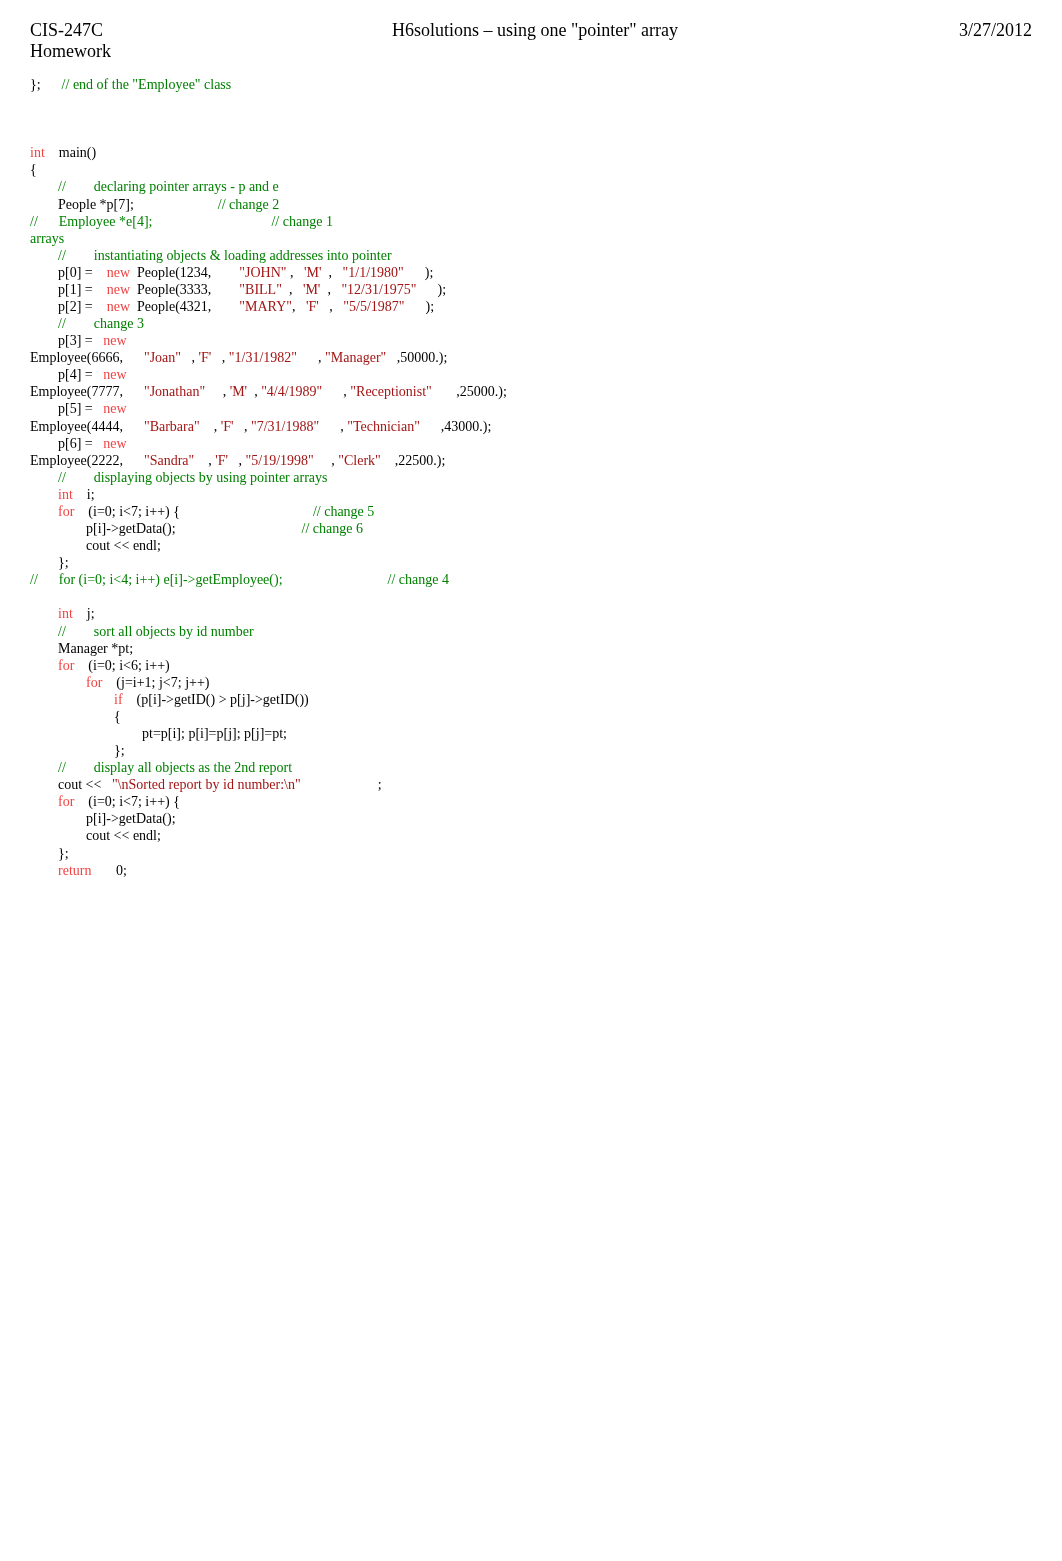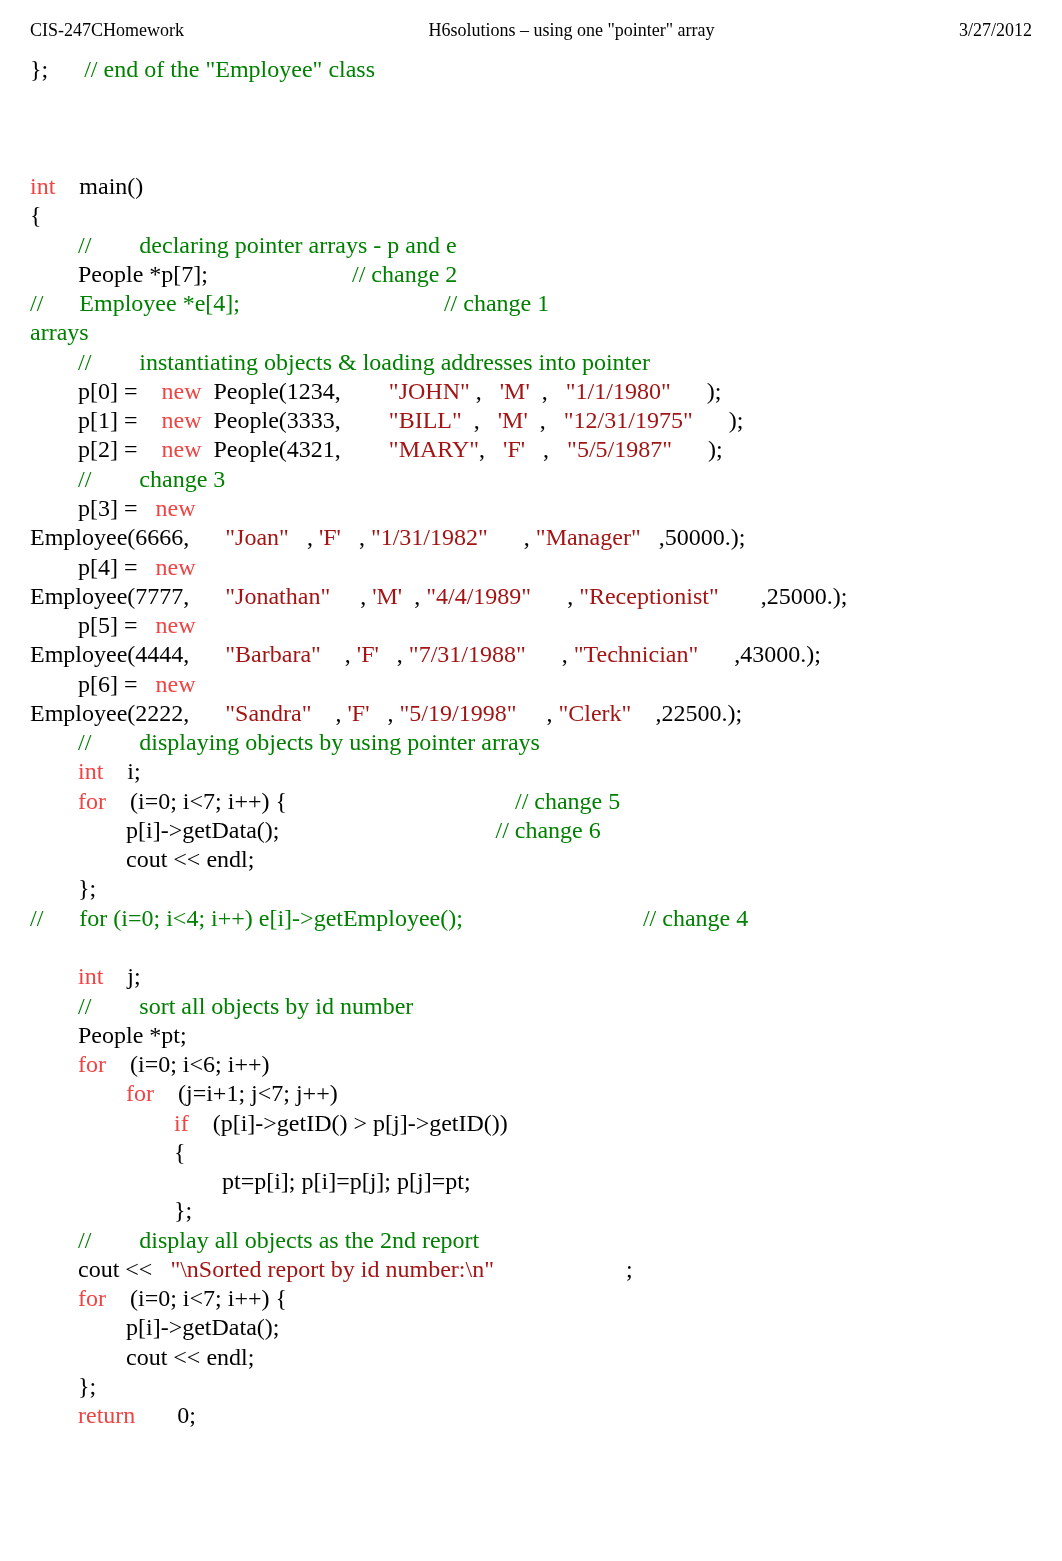--- a/index.html
+++ b/index.html
@@ -13,25 +13,26 @@
     box-sizing: border-box;
   }
   .header-row {
     display: flex;
     justify-content: space-between;
     align-items: baseline;
     margin-bottom: 14px;
   }
   .header-left {
     display: flex;
+    flex-direction: column;
   }
   pre {
     margin: 0;
     font-family: "Times New Roman", Times, serif;
-    font-size: 24px;
+    font-size: 14px;
     white-space: pre;
     line-height: 1.22;
     tab-size: 8;
   }
   .kw { color: #ef4444; }   
   .cm { color: #008000; }   
   .str { color: #a31515; }  
   .doc-body { margin-top: 6px; }
 </style>
 </head>
@@ -73,21 +74,21 @@
 <pre>        <span class="cm">//</span>        <span class="cm">displaying objects by using pointer arrays</span></pre>
 <pre>        <span class="kw">int</span><span>    i;</span></pre>
 <pre>        <span class="kw">for</span><span>    (i=0; i&lt;7; i++) {</span>                                      <span class="cm">// change 5</span></pre>
 <pre><span>                p[i]-&gt;getData();</span>                                    <span class="cm">// change 6</span></pre>
 <pre><span>                cout &lt;&lt; endl;</span></pre>
 <pre><span>        };</span></pre>
 <pre><span class="cm">//</span>      <span class="cm">for (i=0; i&lt;4; i++) e[i]-&gt;getEmployee();</span>                              <span class="cm">// change 4</span></pre>
 <pre> </pre>
 <pre>        <span class="kw">int</span><span>    j;</span></pre>
 <pre>        <span class="cm">//</span>        <span class="cm">sort all objects by id number</span></pre>
-<pre><span>        People *pt;</span></pre>
+<pre><span>        Manager *pt;</span></pre>
 <pre>        <span class="kw">for</span><span>    (i=0; i&lt;6; i++)</span></pre>
 <pre>                <span class="kw">for</span><span>    (j=i+1; j&lt;7; j++)</span></pre>
 <pre>                        <span class="kw">if</span><span>    (p[i]-&gt;getID() &gt; p[j]-&gt;getID())</span></pre>
 <pre><span>                        {</span></pre>
 <pre><span>                                pt=p[i]; p[i]=p[j]; p[j]=pt;</span></pre>
 <pre><span>                        };</span></pre>
 <pre>        <span class="cm">//</span>        <span class="cm">display all objects as the 2nd report</span></pre>
 <pre><span>        cout &lt;&lt;   </span><span class="str">"\nSorted report by id number:\n"</span><span>                      ;</span></pre>
 <pre>        <span class="kw">for</span><span>    (i=0; i&lt;7; i++) {</span></pre>
 <pre><span>                p[i]-&gt;getData();</span></pre>

